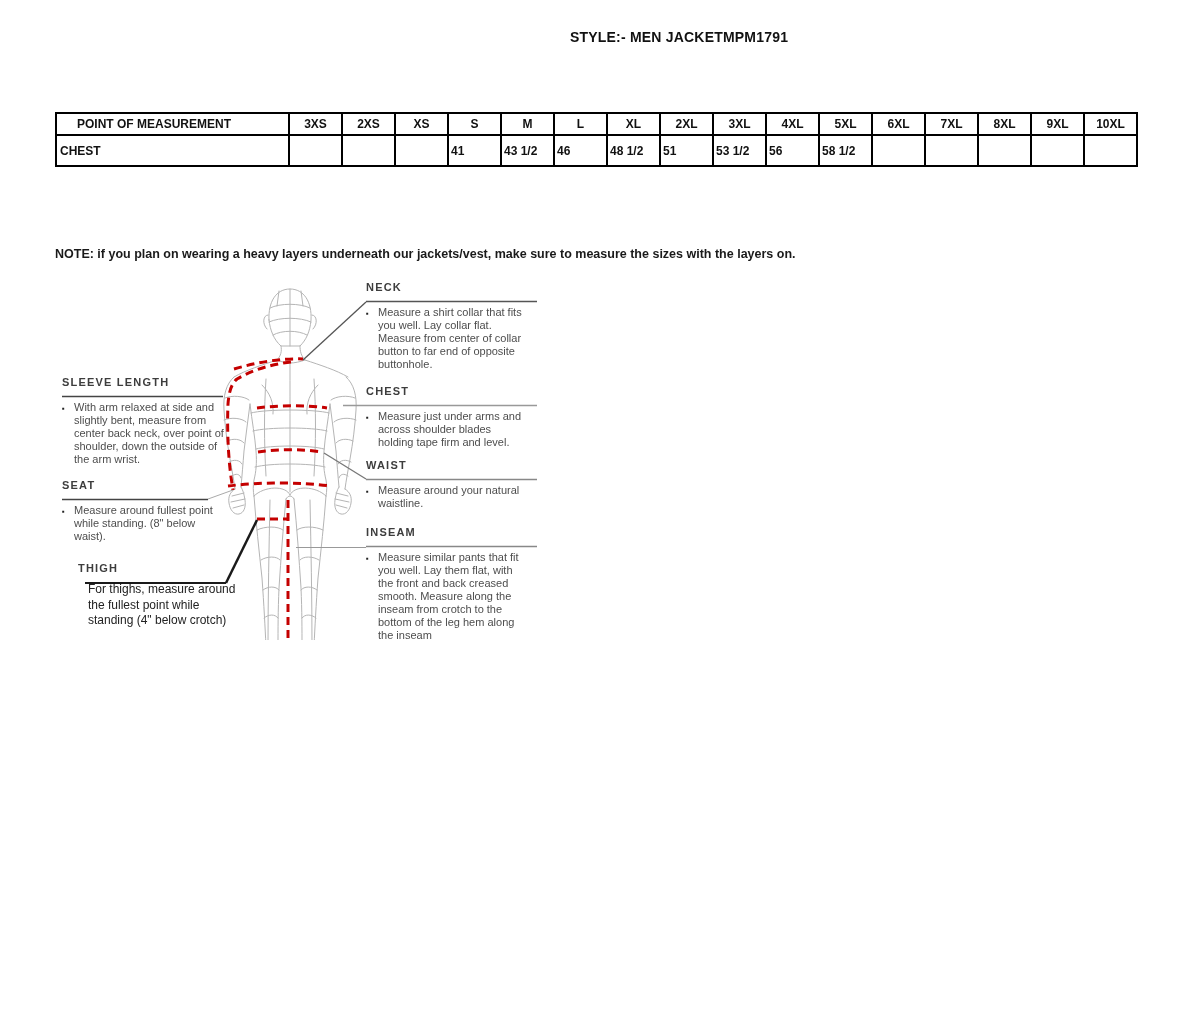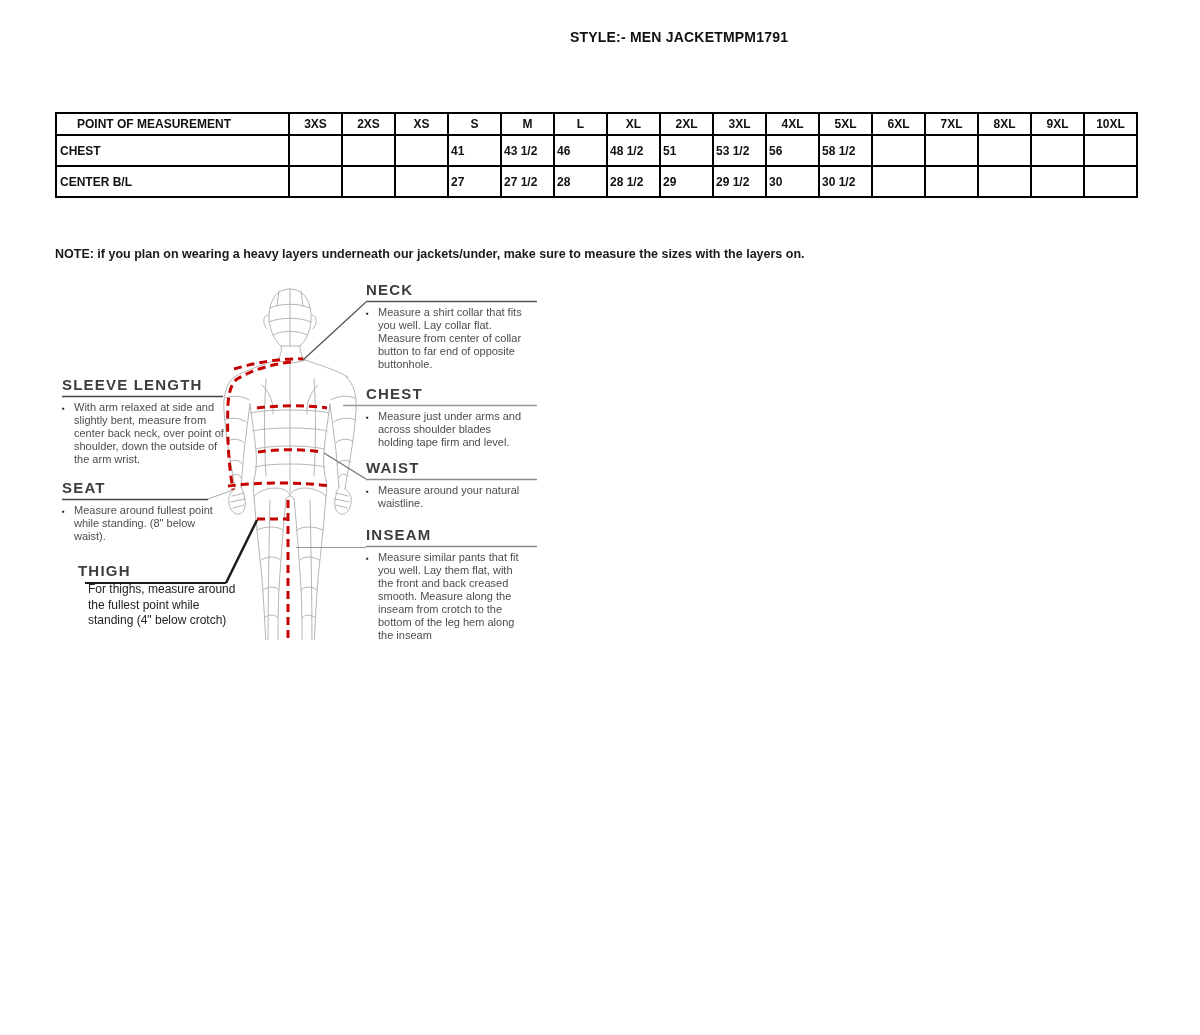--- a/index.html
+++ b/index.html
@@ -16,21 +16,21 @@
   table.size th.pom{text-align:left;padding-left:20px;}
   table.size td{height:29px;text-align:left;}
   table.size td.rowlabel{text-align:left;padding-left:3px;}
 
   
   .note{position:absolute;left:55px;top:247px;font-size:12.5px;font-weight:bold;color:#1a1a1a;}
 
   
   #diagram{position:absolute;left:60px;top:278px;width:480px;height:362px;overflow:hidden;}
   #diagram svg{position:absolute;left:0;top:0;}
-  .hd{position:absolute;font-size:15px;font-weight:600;color:#3d3d3d;letter-spacing:1.2px;white-space:nowrap;}
+  .hd{position:absolute;font-size:11px;font-weight:600;color:#3d3d3d;letter-spacing:1.2px;white-space:nowrap;}
   .desc{position:absolute;font-size:11px;line-height:13px;color:#4d4d4d;}
   .desc .bullet{position:absolute;left:0;top:1px;font-size:8px;color:#222;}
   .desc .dtext{display:block;margin-left:12px;}
   .desc.nobullet .dtext{margin-left:0;}
   .desc.thigh-desc{font-size:12px;line-height:15.5px;color:#222;}
 </style>
 </head>
 <body>
 
 <div class="title">
@@ -91,43 +91,24 @@
       <td>51</td>
       <td>53 1/2</td>
       <td>56</td>
       <td>58 1/2</td>
       <td></td>
       <td></td>
       <td></td>
       <td></td>
       <td></td>
     </tr>
-    <tr>
-      <td class="rowlabel">CENTER B/L</td>
-      <td></td>
-      <td></td>
-      <td></td>
-      <td>27</td>
-      <td>27 1/2</td>
-      <td>28</td>
-      <td>28 1/2</td>
-      <td>29</td>
-      <td>29 1/2</td>
-      <td>30</td>
-      <td>30 1/2</td>
-      <td></td>
-      <td></td>
-      <td></td>
-      <td></td>
-      <td></td>
-    </tr>
   </tbody>
 </table>
 
-<div class="note">NOTE: if you plan on wearing a heavy layers underneath our jackets/under, make sure to measure the sizes with the layers on.</div>
+<div class="note">NOTE: if you plan on wearing a heavy layers underneath our jackets/vest, make sure to measure the sizes with the layers on.</div>
 
 <div id="diagram">
   <svg width="480" height="372" viewBox="0 0 480 372">
 
     <g fill="none" stroke-width="1" stroke-linecap="round" stroke="#b5b5b5">
 
       <path d="M 209 42 C 208 24 216 11 230 11 C 244 11 252 24 251 42 C 250 54 246 62 240 68 L 221 68 C 214 62 210 52 209 42 Z"></path>
       <path d="M 208 37 C 203 37 202 46 207 51 M 252 37 C 257 37 258 46 253 51"></path>
       <path d="M 230 11 L 230 68 M 210 30 C 220 25 240 25 250 30 M 209 44 C 220 39 240 39 251 44 M 213 57 C 222 52 238 52 247 57 M 219 13 L 217 28 M 241 13 L 243 28"></path>
 

